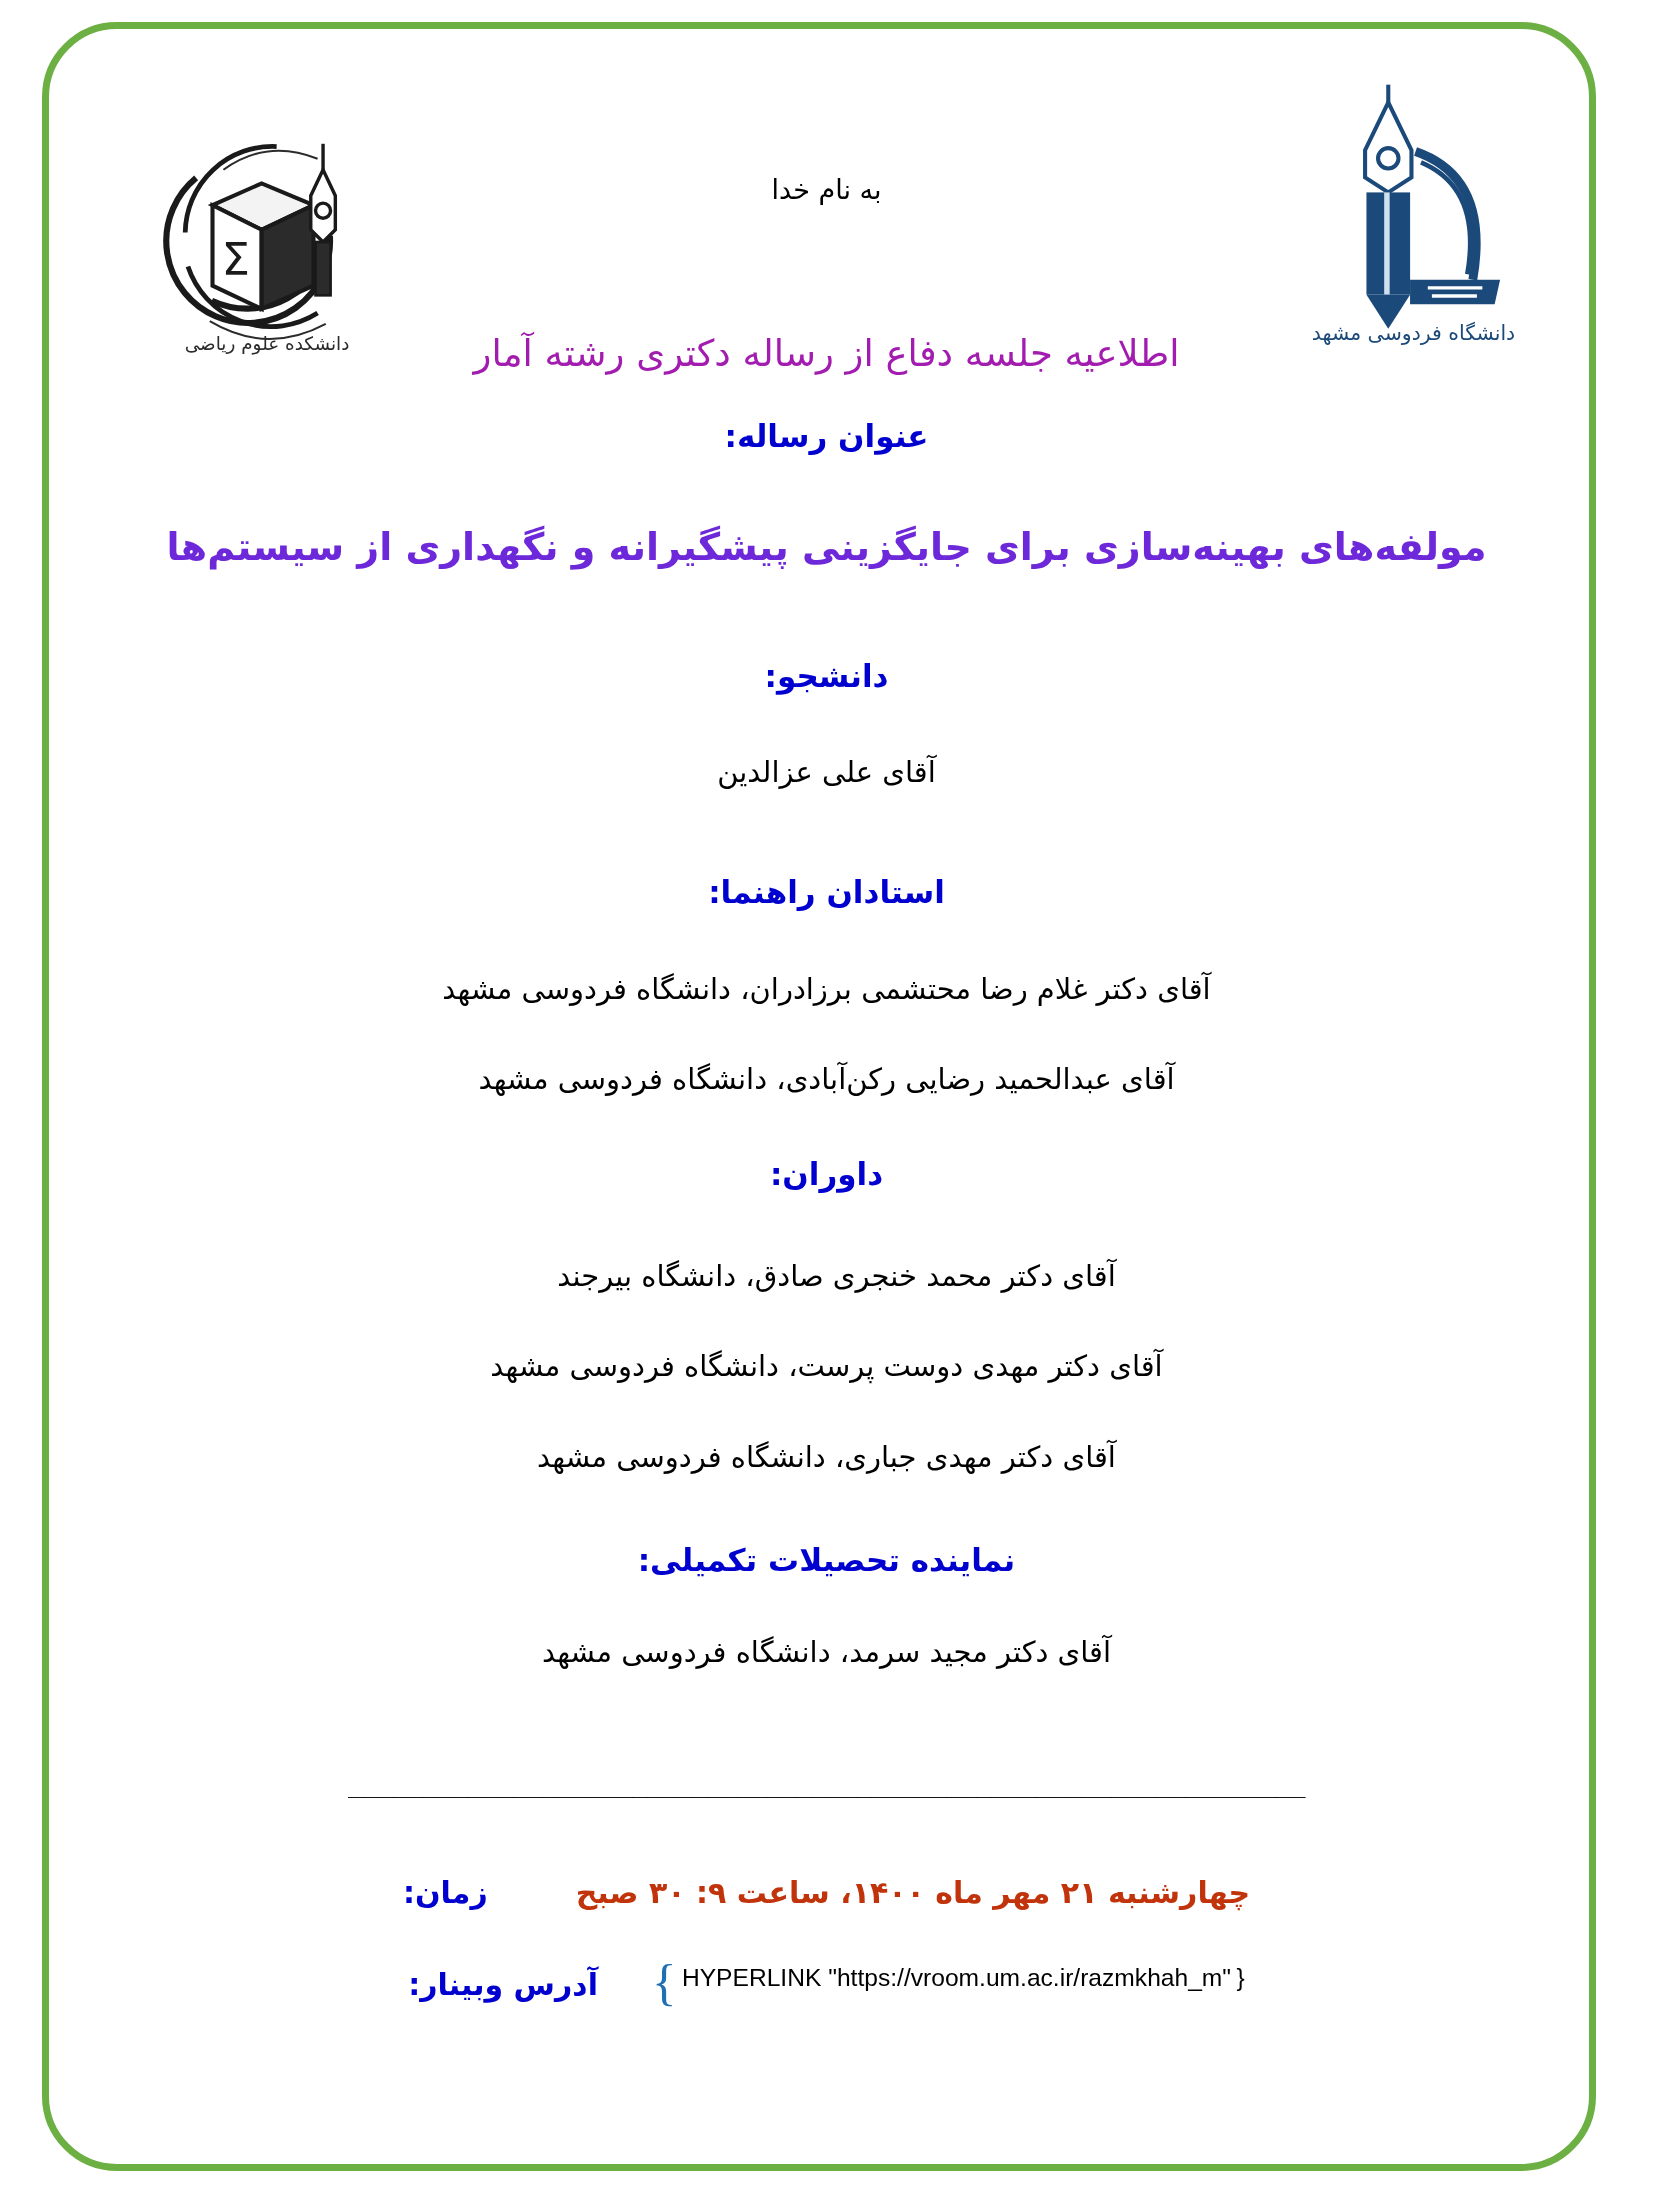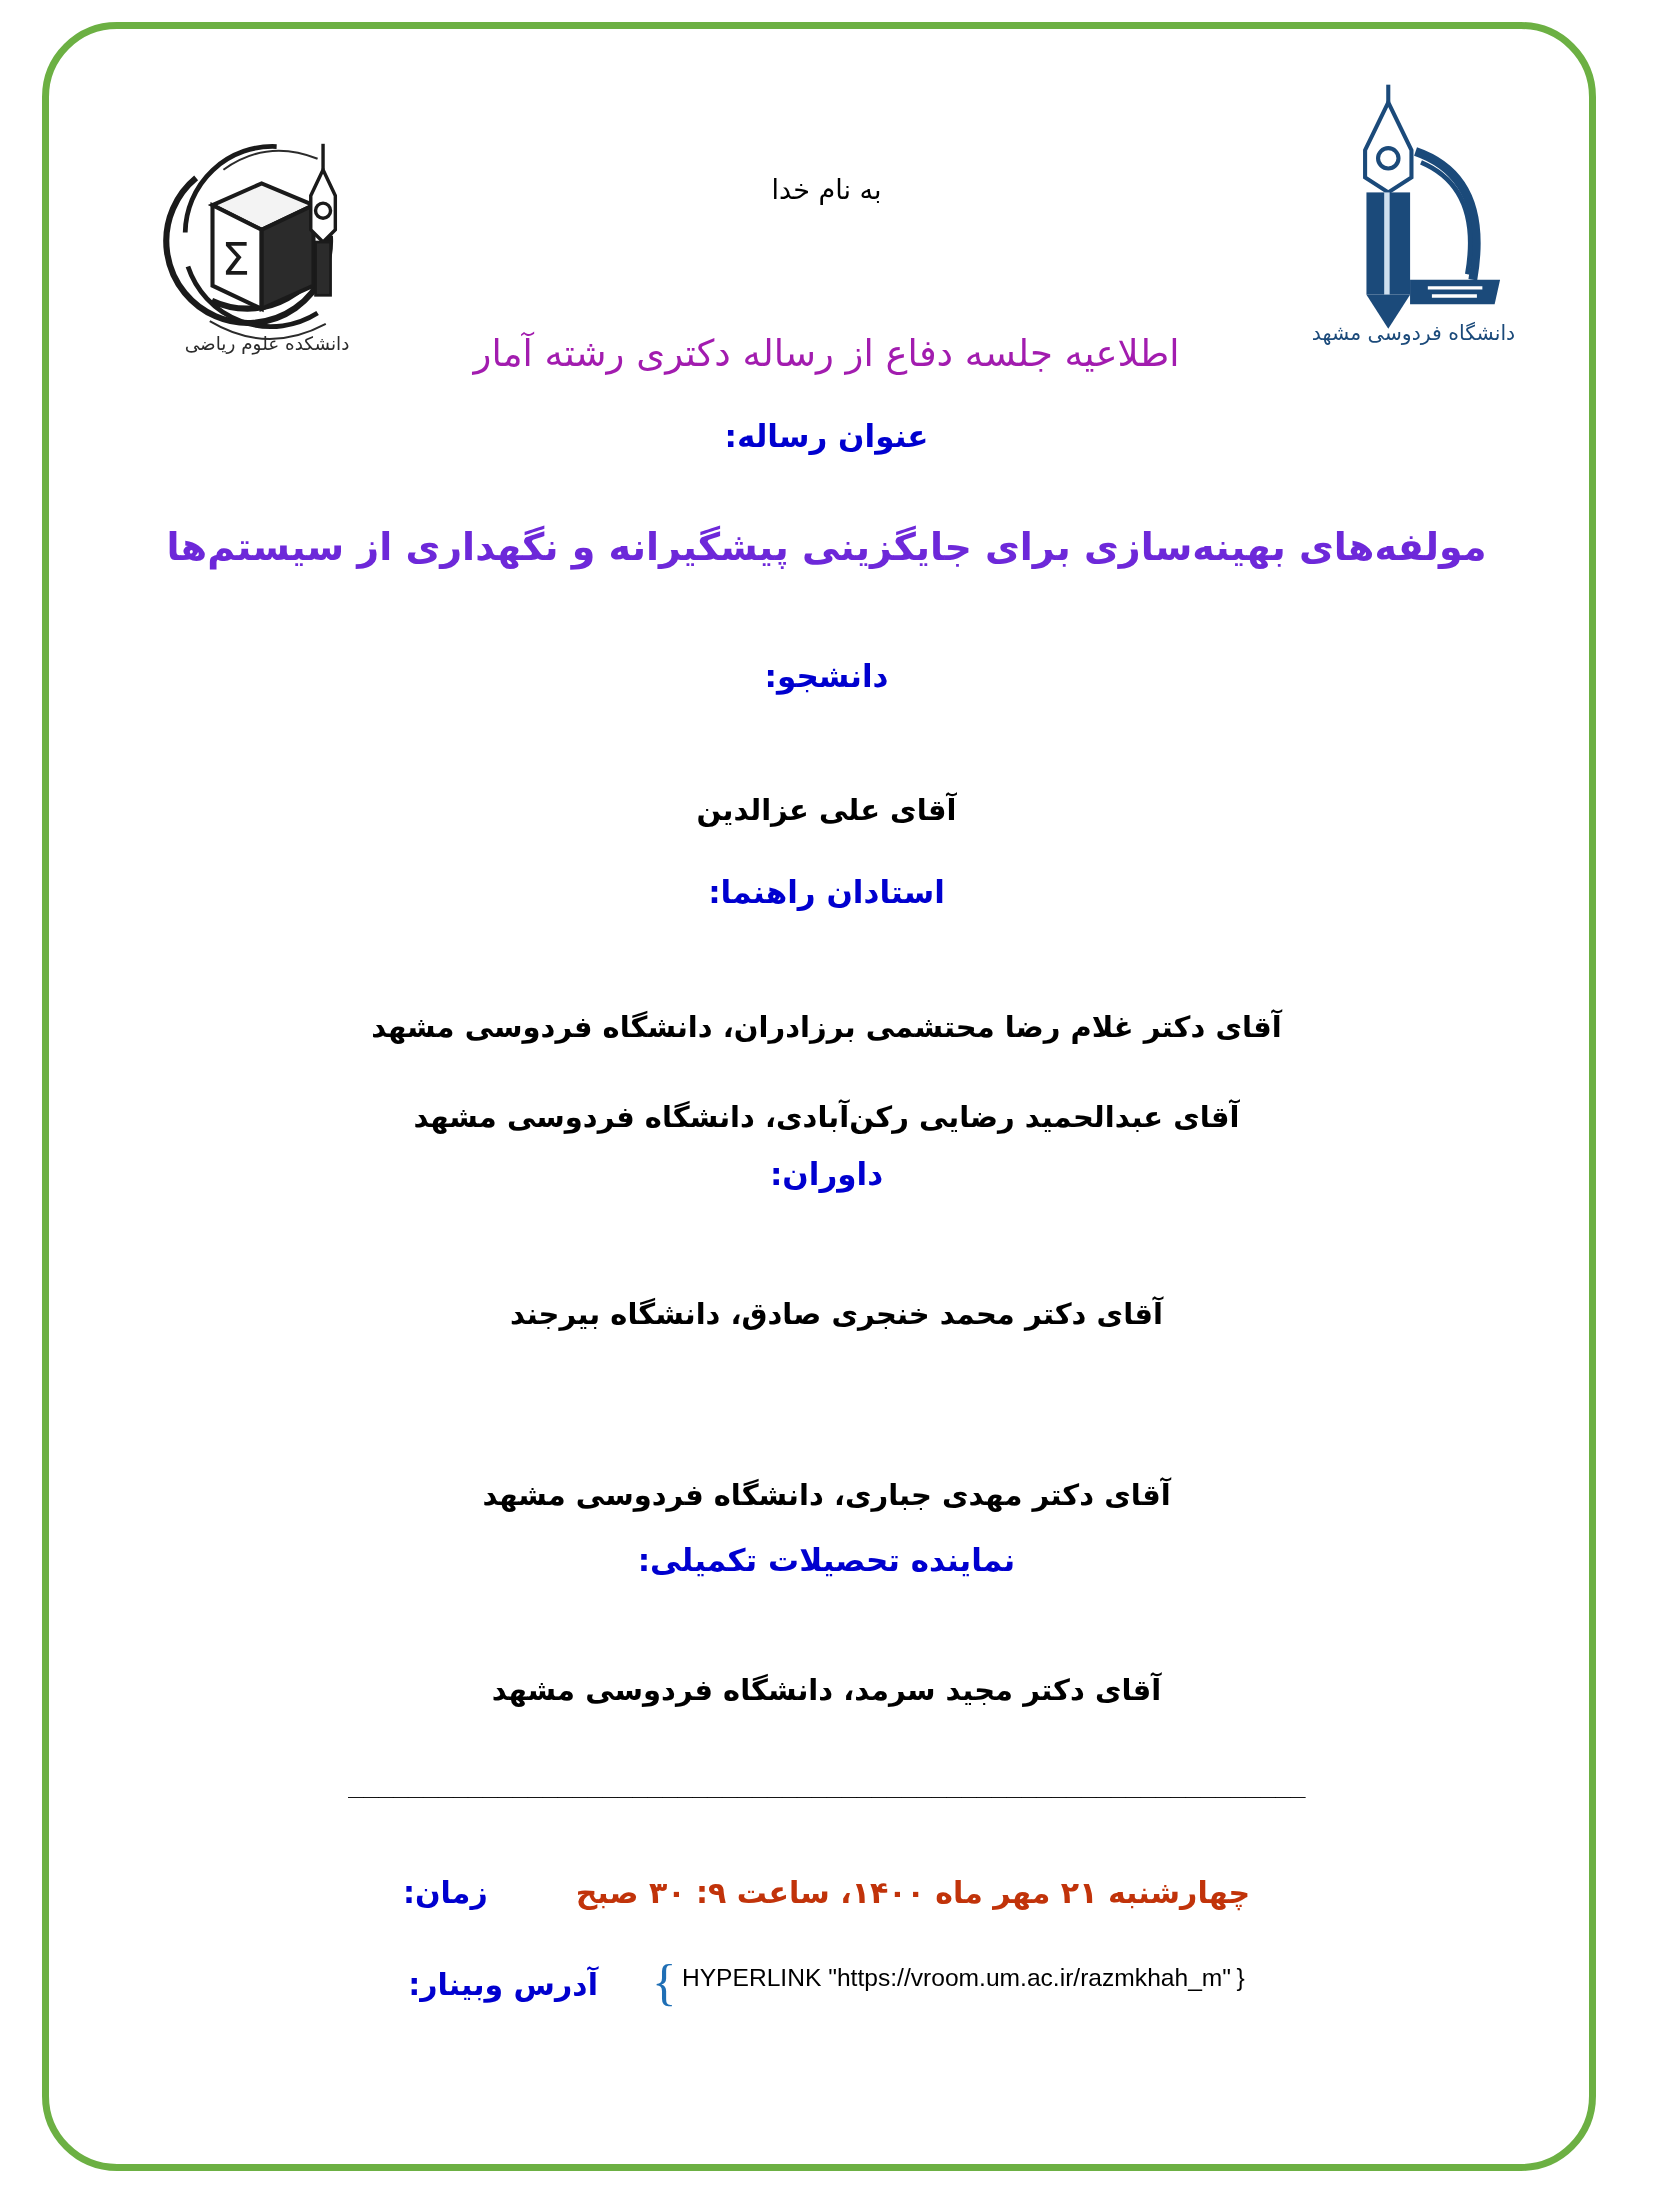--- a/index.html
+++ b/index.html
@@ -80,23 +80,22 @@
 
   .thesis-title {
     top: 526px;
     font-size: 38px;
     color: #6d28d9;
     font-weight: bold;
   }
 
   .person {
     color: #000000;
-    font-weight: bold;
+    font-weight: normal;
     font-size: 29px;
-    margin-top: 38px;
   }
 
   .p-student   { top: 756px; }
   .p-sup1      { top: 973px; }
   .p-sup2      { top: 1063px; }
   .p-judge1    { top: 1260px; padding-left: 10px; }
   .p-judge2    { top: 1350px; }
   .p-judge3    { top: 1441px; }
   .p-rep       { top: 1636px; }
 
@@ -243,20 +242,21 @@
 
   <div class="line label-blue lbl-student">دانشجو:</div>
   <div class="line person p-student">آقای علی عزالدین</div>
 
   <div class="line label-blue lbl-supervisors">استادان راهنما:</div>
   <div class="line person p-sup1">آقای دکتر غلام رضا محتشمی برزادران، دانشگاه فردوسی مشهد</div>
   <div class="line person p-sup2">آقای عبدالحمید رضایی رکن‌آبادی، دانشگاه فردوسی مشهد</div>
 
   <div class="line label-blue lbl-judges">داوران:</div>
   <div class="line person p-judge1">آقای دکتر محمد خنجری صادق، دانشگاه بیرجند</div>
+  <div class="line person p-judge2">آقای دکتر مهدی دوست پرست، دانشگاه فردوسی مشهد</div>
   <div class="line person p-judge3">آقای دکتر مهدی جباری، دانشگاه فردوسی مشهد</div>
 
   <div class="line label-blue lbl-rep">نماینده تحصیلات تکمیلی:</div>
   <div class="line person p-rep">آقای دکتر مجید سرمد، دانشگاه فردوسی مشهد</div>
 
   <div class="divider">________________________________________________________________</div>
 
   <div class="footer-row row-time">
     <span class="footer-value-time">چهارشنبه ۲۱ مهر ماه  ۱۴۰۰، ساعت ۹: ۳۰ صبح</span>
     <span class="footer-label">زمان:</span>

